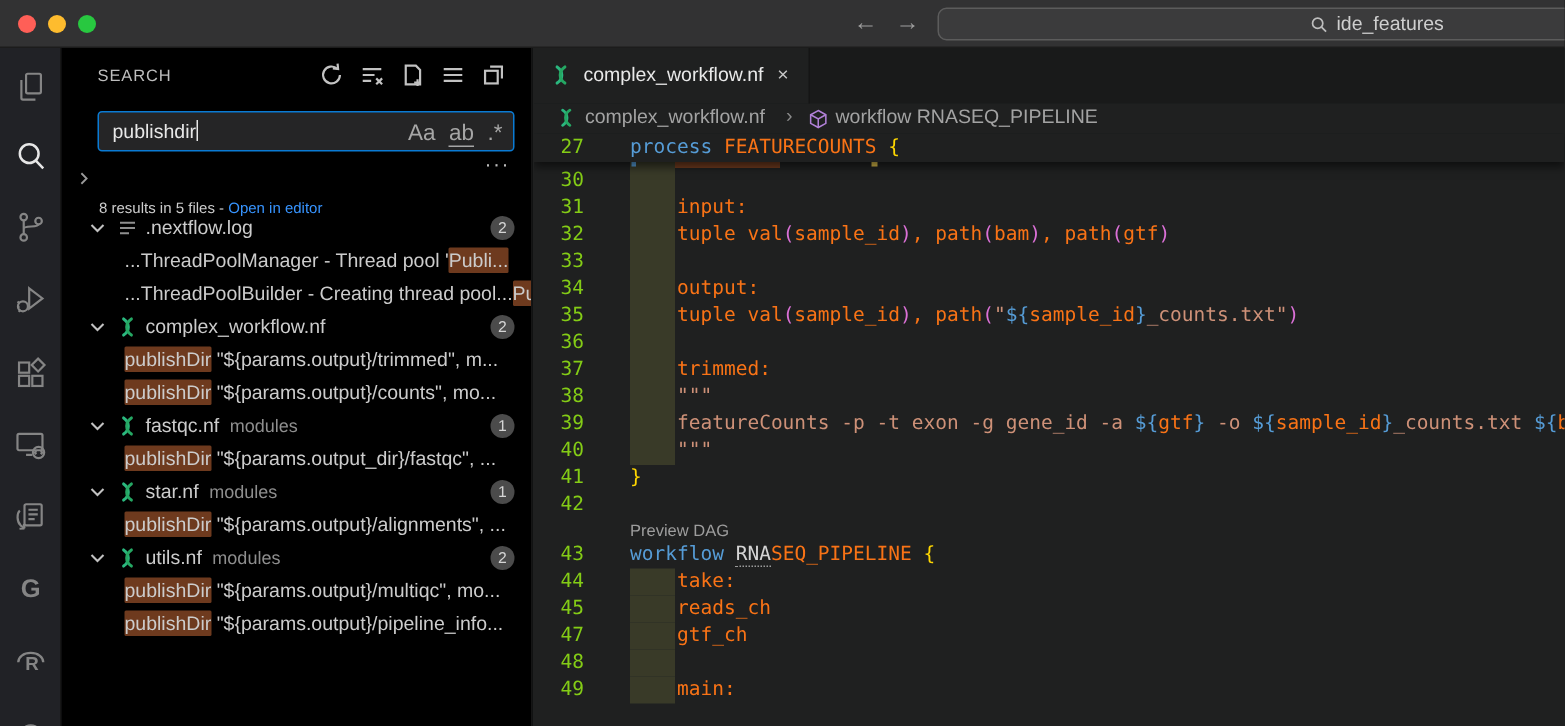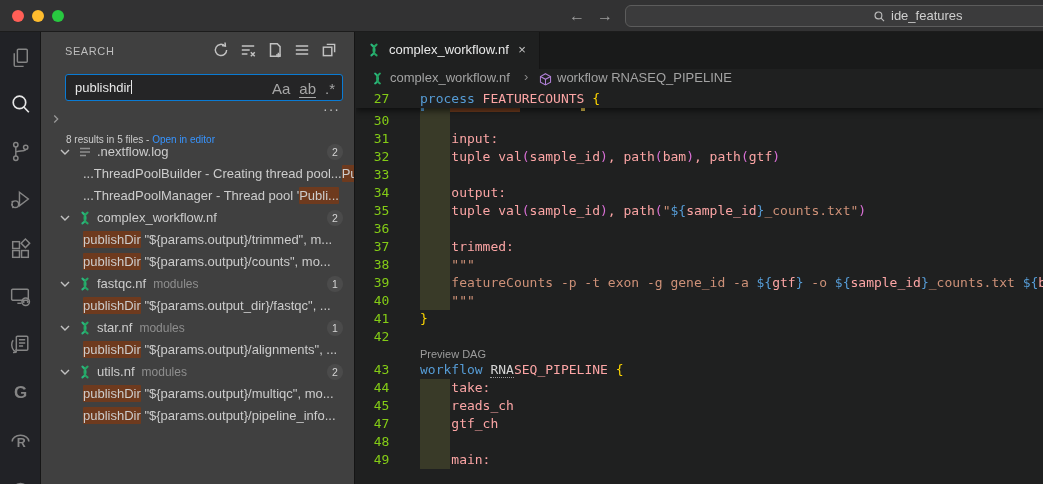--- a/index.html
+++ b/index.html
@@ -27,21 +27,21 @@
   #activity-bar { position:absolute; left:0; top:32px; width:41px; height:452px;
                   background:#212226; border-right:1px solid #161616; }
   .act-icon { position:absolute; left:8px; width:25px; height:25px; color:#858585; }
   .act-icon svg { width:25px; height:25px; }
   .act-icon.active { color:#e7e7e7; }
   .glyph-letter { font-weight:bold; font-size:17px; color:#858585; text-align:center;
                   width:25px; line-height:25px; }
 
   
   #sidebar { position:absolute; left:41px; top:32px; width:314px; height:452px;
-             background:#404040; border-right:1px solid #151515; overflow:hidden; }
+             background:#000000; border-right:1px solid #151515; overflow:hidden; }
   #search-title { position:absolute; left:24px; top:13px; font-size:11px; letter-spacing:.6px;
                   color:#bdbdbd; }
   #search-actions { position:absolute; right:16px; top:9px; display:flex; gap:9px; }
   .hdr-icon { width:18px; height:18px; color:#c2c2c2; }
   .hdr-icon svg { width:18px; height:18px; }
   #twisty-replace { position:absolute; left:8px; top:80px; color:#9a9a9a; }
   #search-input-box { position:absolute; left:24px; top:42px; width:278px; height:27px;
                       background:#252526; border:1px solid #0a7bd4; border-radius:3px; }
   #search-query { position:absolute; left:9px; top:5px; font-size:13px; color:#e8e8e8; }
   .caret { display:inline-block; width:1px; height:14px; background:#e8e8e8; vertical-align:-2px; }
@@ -92,21 +92,21 @@
   .gutter { position:absolute; left:0; top:0; width:51px; text-align:center; color:#84cc16; }
   .ltext  { position:absolute; left:64px; top:0; color:#d4d4d4; }
   .band   { position:absolute; left:64px; top:0; width:30px; height:18px; background:#393a28; }
   #sticky-row { position:relative; height:19px; line-height:19px; background:#1f2020;
                 box-shadow:0 3px 6px rgba(0,0,0,.55); z-index:5; white-space:pre;
                 font-family:"DejaVu Sans Mono", monospace; }
   #sliver { position:relative; height:4px; overflow:hidden; }
   .lens-row { position:relative; height:15px; line-height:15px; }
   .lens-text { position:absolute; left:64px; top:1px; font-family:"Liberation Sans", sans-serif;
                font-size:11px; color:#9d9d9d; }
-  .tk-kw { color:#569cd6; } .tk-id { color:#fca5a5; } .tk-str { color:#ce9178; }
+  .tk-kw { color:#569cd6; } .tk-id { color:#f97316; } .tk-str { color:#ce9178; }
   .tk-interp { color:#569cd6; } .tk-paren { color:#da70d6; } .tk-brace { color:#ffd700; }
   .tk-dotted { color:#d4d4d4; border-bottom:1px dotted #9a9a9a; }
 </style>
 </head>
 <body>
 
 <div id="title-bar">
   <div id="tl-close" class="traffic"></div>
   <div id="tl-min" class="traffic"></div>
   <div id="tl-max" class="traffic"></div>
@@ -242,22 +242,22 @@
       <div class="tree-row">
         <span class="twisty"><svg width="16" height="16" viewBox="0 0 16 16" fill="none" stroke="#c2c2c2" stroke-width="1.4">
             <path d="M4 6 l4 4 4-4"></path>
           </svg></span>
         <span class="ficon"><svg viewBox="0 0 16 16" fill="none" stroke="#8f8f8f" stroke-width="1.3">
             <path d="M3 4.5 h10 M3 8 h10 M3 11.5 h6"></path>
           </svg></span>
         <span class="fname">.nextflow.log</span>
         <span class="badge">2</span>
       </div>
+      <div class="tree-row match-row"><span>...ThreadPoolManager - Thread pool '</span><span class="hl">Publi...</span></div>
       <div class="tree-row match-row"><span>...ThreadPoolBuilder - Creating thread pool...</span><span class="hl">Pu</span></div>
-      <div class="tree-row match-row"><span>...ThreadPoolManager - Thread pool '</span><span class="hl">Publi...</span></div>
       <div class="tree-row">
         <span class="twisty"><svg width="16" height="16" viewBox="0 0 16 16" fill="none" stroke="#c2c2c2" stroke-width="1.4">
             <path d="M4 6 l4 4 4-4"></path>
           </svg></span>
         <span class="ficon"><svg viewBox="0 0 16 16" fill="none" stroke-linecap="round">
             <path d="M5.4 2.6 C9.6 5.4 9.6 10.6 5.4 13.4" stroke="#2ab77e" stroke-width="2"></path>
             <path d="M10.6 2.6 C6.4 5.4 6.4 10.6 10.6 13.4" stroke="#25a763" stroke-width="2"></path>
           </svg></span>
         <span class="fname">complex_workflow.nf</span>
         <span class="badge">2</span>

